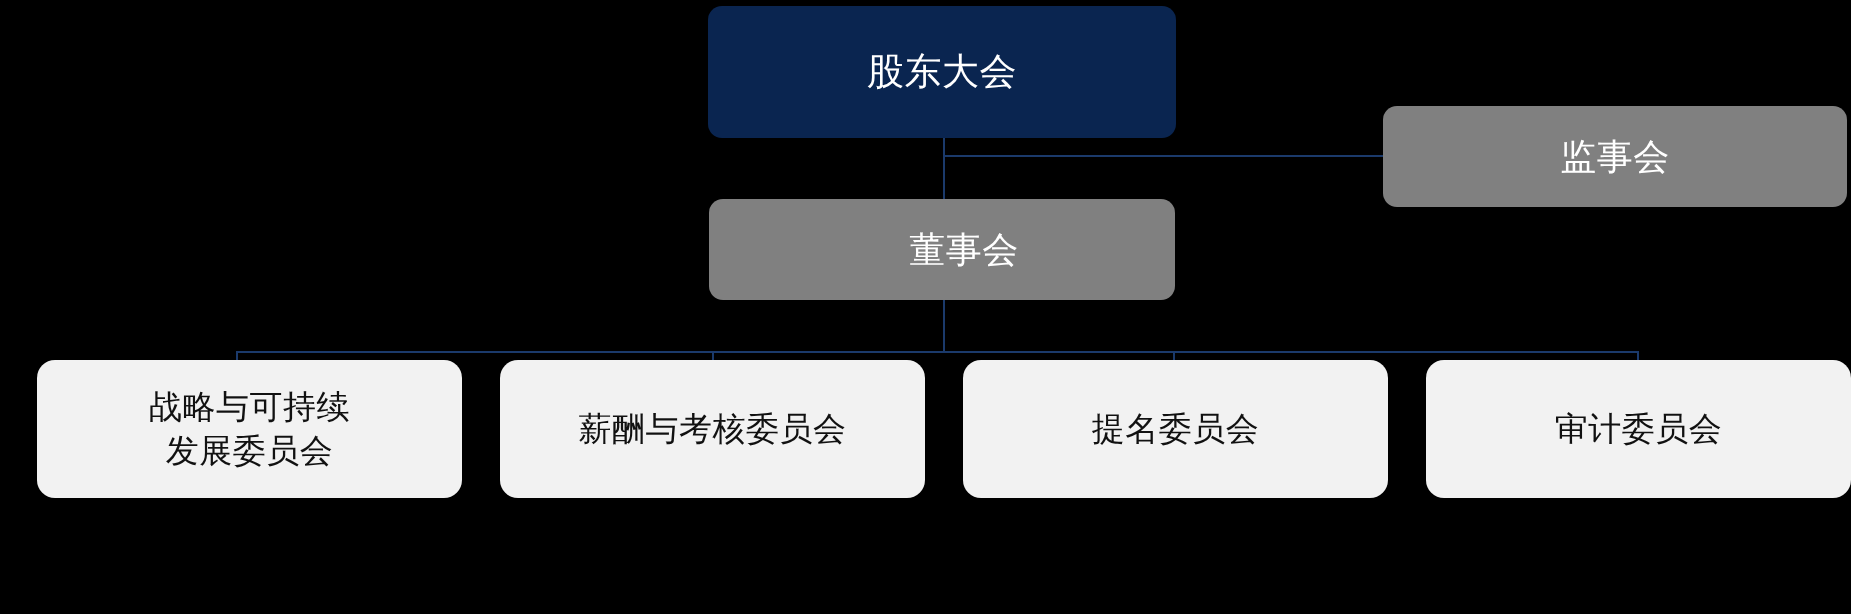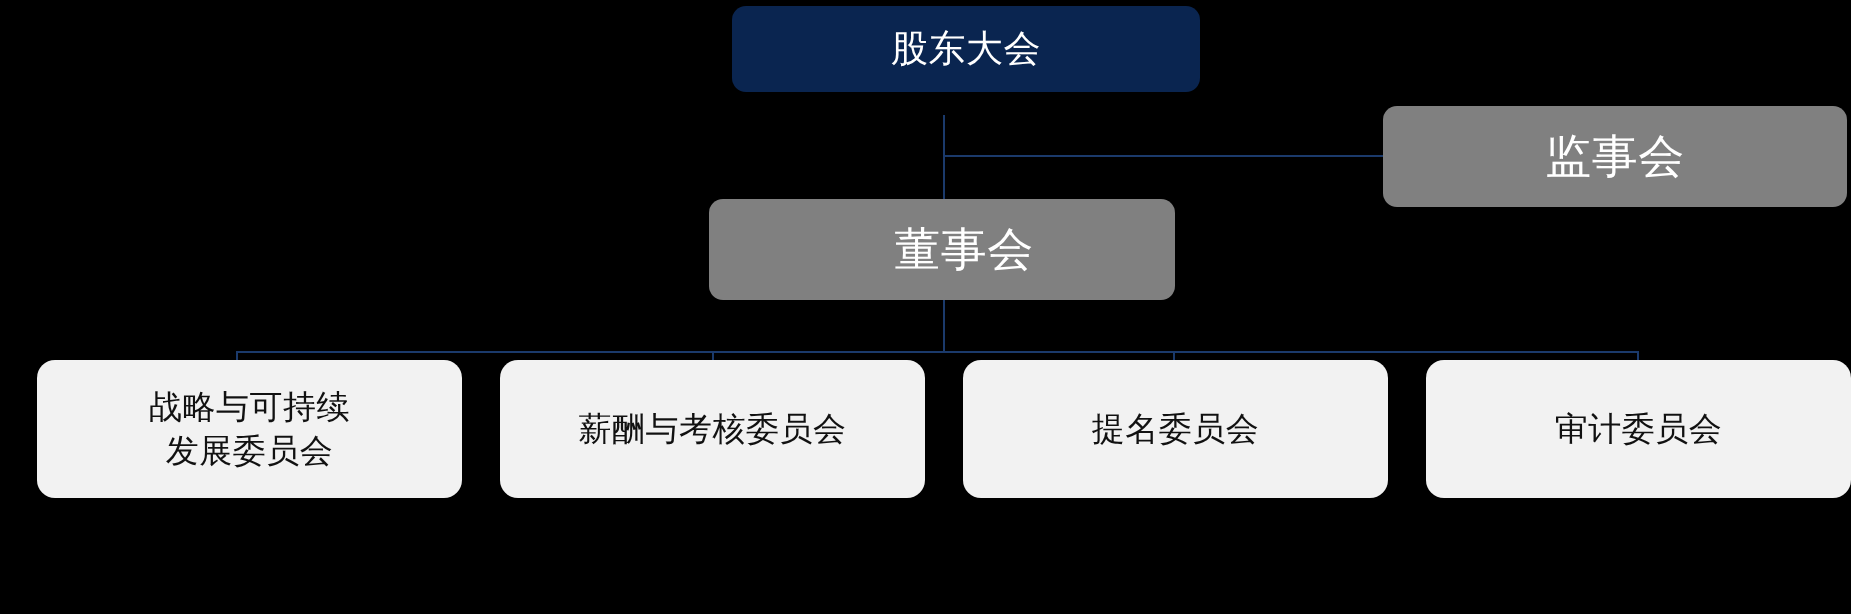--- a/index.html
+++ b/index.html
@@ -31,21 +31,21 @@
     letter-spacing: 0.5px;
   }
   .node-root {
     background: #0a2550;
     color: #ffffff;
     font-size: 37px;
   }
   .node-gray {
     background: #808080;
     color: #ffffff;
-    font-size: 46px;
+    font-size: 36px;
   }
   .node-light {
     background: #f2f2f2;
     color: #111111;
     font-size: 33px;
     border-radius: 18px;
   }
   .edge {
     position: absolute;
     background: #1b3a6b;
@@ -64,21 +64,21 @@
 
   <div class="edge edge-v" style="left:943px; top:300px; height:52px;"></div>
 
   <div class="edge edge-h" style="left:236px; top:351px; width:1403px;"></div>
 
   <div class="edge edge-v" style="left:236px; top:351px; height:58px;"></div>
   <div class="edge edge-v" style="left:712px; top:351px; height:58px;"></div>
   <div class="edge edge-v" style="left:1173px; top:351px; height:58px;"></div>
   <div class="edge edge-v" style="left:1637px; top:351px; height:58px;"></div>
 
-  <div class="node node-root" style="left:708px; top:6px; width:468px; height:86px;margin-left:24px;">股东大会</div>
+  <div class="node node-root" style="left:708px; top:6px; width:468px; height:132px;">股东大会</div>
 
   <div class="node node-gray" style="left:1383px; top:106px; width:464px; height:101px;">监事会</div>
 
   <div class="node node-gray" style="left:709px; top:199px; width:466px; height:101px;padding-left:44px;">董事会</div>
 
   <div class="node node-light" style="left:500px; top:360px; width:425px; height:138px;">薪酬与考核委员会</div>
 
   <div class="node node-light" style="left:37px; top:360px; width:425px; height:138px;">战略与可持续
 发展委员会</div>
 

